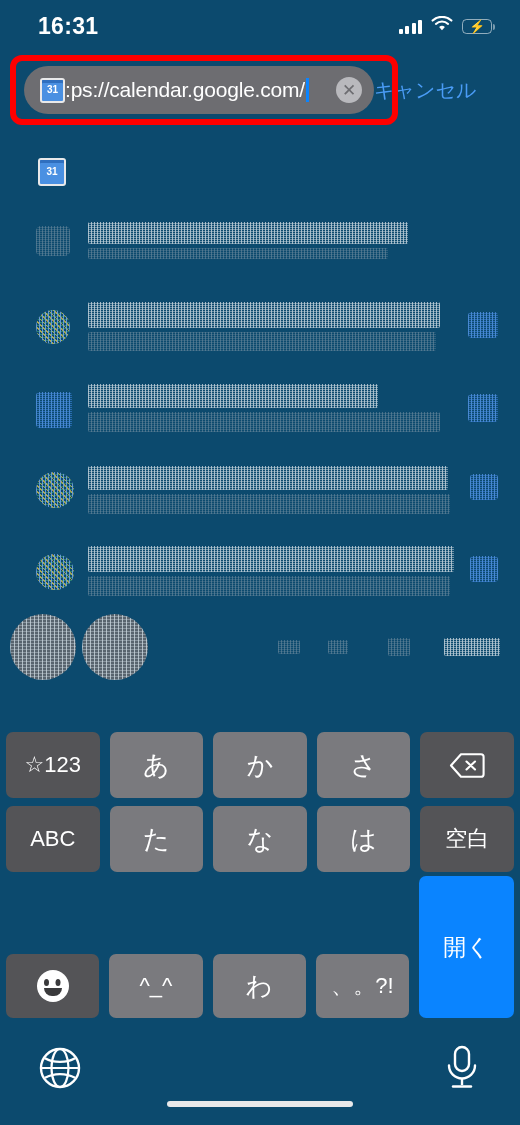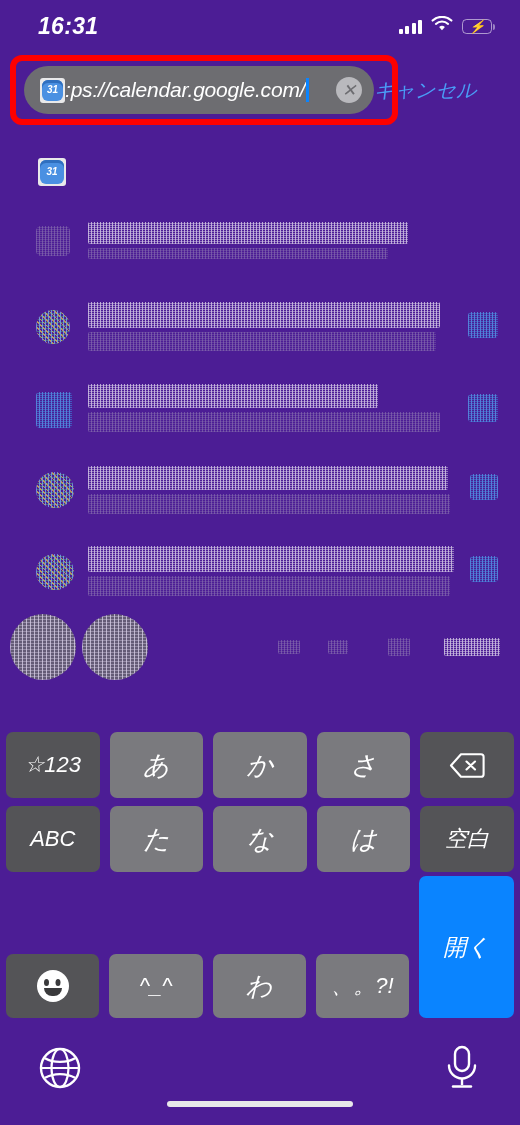--- a/index.html
+++ b/index.html
@@ -2,21 +2,21 @@
 <html><head>
 <meta charset="utf-8">
 <style>
   * { margin:0; padding:0; box-sizing:border-box; }
   html, body {
     width:520px; height:1125px;
     background:#3a3a3c;
     font-family:"Liberation Sans", sans-serif;
     overflow:hidden;
   }
-  #screen { position:relative; width:520px; height:1125px; background:#4c1d95;font-style:italic; }
+  #screen { position:relative; width:520px; height:1125px; background:#0c4a6e; }
 
   
   .statusbar {
     position:absolute; top:0; left:0; width:520px; height:52px;
     display:flex; align-items:center; justify-content:space-between;
     padding:0 28px 0 38px;
   }
   .status-time { color:#fff; font-size:23px; font-weight:600; letter-spacing:.3px; }
   .status-right { display:flex; align-items:center; gap:9px; }
   .sig { display:flex; align-items:flex-end; gap:2.5px; height:15px; }
@@ -44,21 +44,21 @@
             display:flex; align-items:center; }
   .urlfield {
     width:350px; height:48px; background:#6d6d71; border-radius:24px;
     display:flex; align-items:center; padding:0 12px 0 16px; position:relative;
   }
   .fav-cal {
     width:25px; height:25px; border-radius:3px; flex:none;
     background:#e9e9ea; padding:2px; display:flex; align-items:center; justify-content:center;
   }
   .fav-cal-inner {
-    width:100%; height:100%; background:#4a90e2; border-radius:6px;
+    width:100%; height:100%; background:#4a90e2; border-radius:1px;
     display:flex; align-items:center; justify-content:center;
     color:#fff; font-size:10px; font-weight:700; line-height:1;
     box-shadow:inset 0 3px 0 #2f6fbf;
   }
   .urltext {
     flex:1; color:#fff; font-size:21px; white-space:nowrap; overflow:hidden;
     text-align:left; letter-spacing:-.2px;
   }
   .caret { display:inline-block; width:3px; height:24px; background:#0a84ff;
            vertical-align:-5px; margin-left:1px; }

